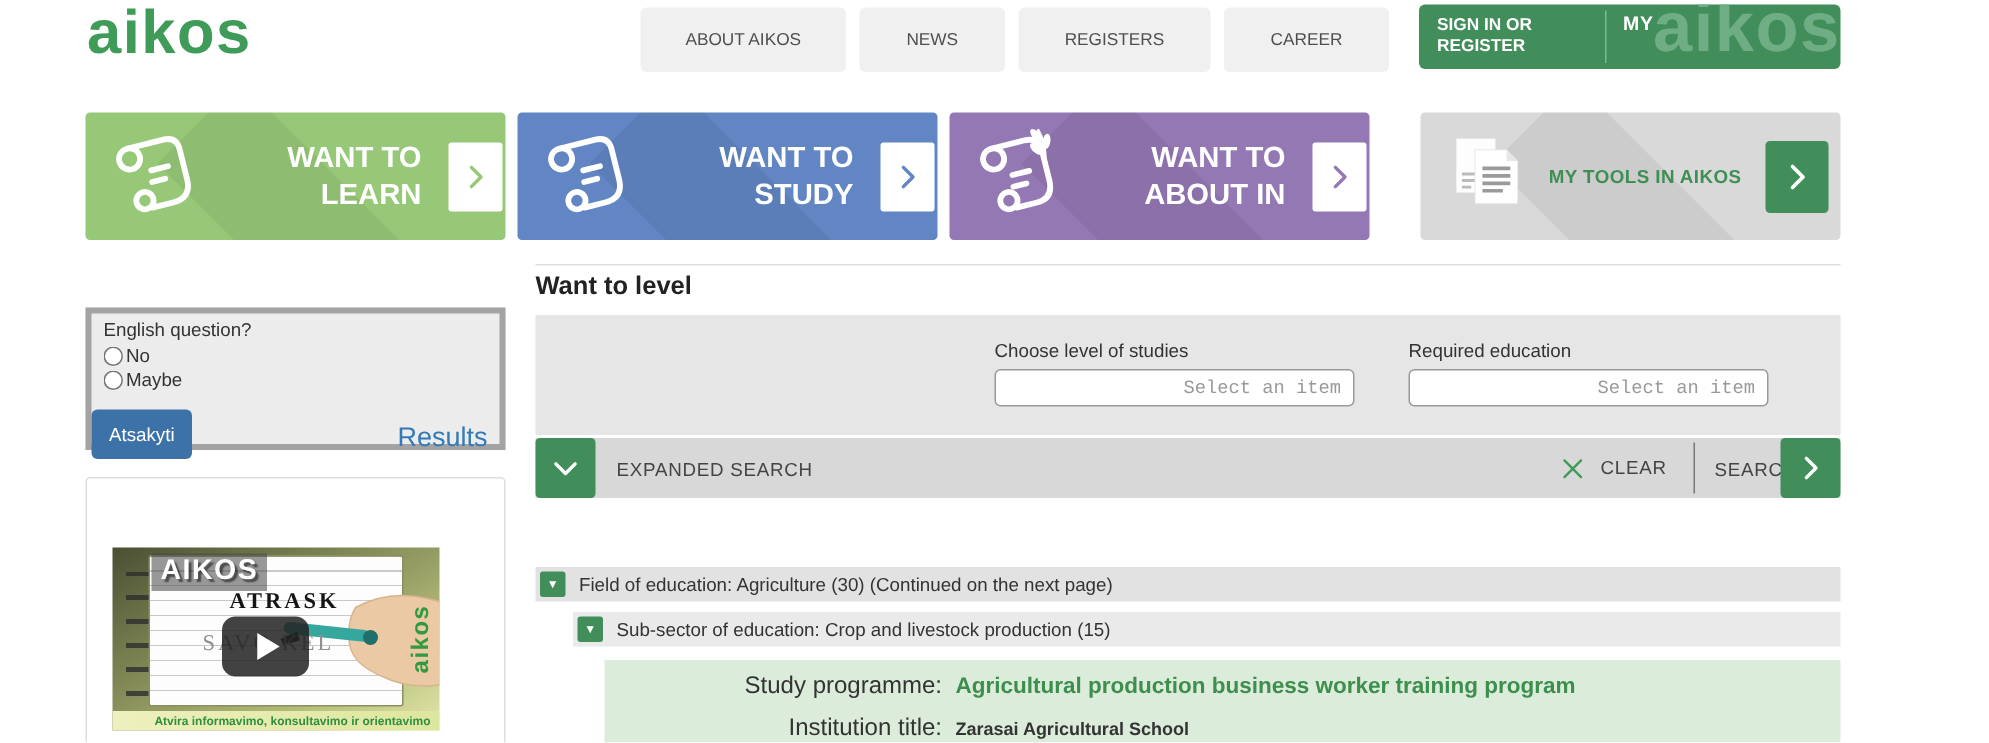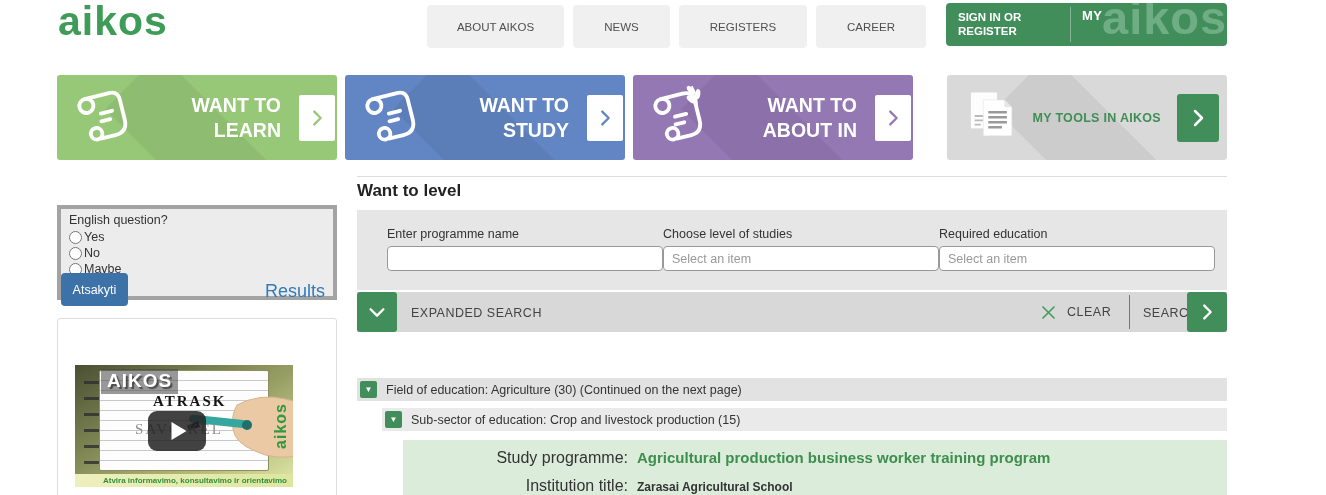--- a/index.html
+++ b/index.html
@@ -60,21 +60,21 @@
   .thumb-caption { position:absolute; left:0; right:0; bottom:0; height:13px; line-height:13px;
                    background:linear-gradient(90deg,#eef0bd,#dde69e); color:#2f8f3f; font-size:8px; font-weight:bold; text-align:right; padding-right:6px; }
 
   
   .main-topline { position:absolute; left:357px; top:176px; width:870px; height:1px; background:#ddd; }
   .main-title { position:absolute; left:357px; top:181px; font-size:17px; font-weight:bold; color:#222; }
   .search-panel { position:absolute; left:357px; top:210px; width:870px; height:80px; background:#e6e6e6; }
   .fgroup { position:absolute; top:17px; }
   .f1 { left:30px; } .f2 { left:306px; } .f3 { left:582px; }
   .fgroup label { display:block; font-size:12.5px; color:#333; margin-bottom:5px; }
-  .fgroup input { width:276px; height:25px; border:1px solid #999; border-radius:4px; background:#fff; font-size:12.5px; color:#555; padding:0 8px; font-family:Liberation Sans, sans-serif; }
+  .fgroup input { width:240px; height:25px; border:1px solid #999; border-radius:4px; background:#fff; font-size:12.5px; color:#555; padding:0 8px; font-family:Liberation Mono, monospace;text-align:right; }
   .fgroup input::placeholder { color:#999; }
 
   .expanded-bar { position:absolute; left:357px; top:292px; width:870px; height:40px; background:#d8d8d8; }
   .expand-btn { position:absolute; left:0; top:0; width:40px; height:40px; background:#418e5b; border:none; border-radius:3px; color:#fff; cursor:pointer; display:flex; align-items:center; justify-content:center; }
   .expanded-label { position:absolute; left:54px; top:14px; font-size:12.5px; color:#444; letter-spacing:0.5px; }
   .clear-btn { position:absolute; left:682px; top:0; height:40px; display:flex; align-items:center; gap:9px; color:#444; font-size:12.5px; cursor:pointer; letter-spacing:0.5px; }
   .bar-divider { position:absolute; left:772px; top:3px; bottom:3px; width:1px; background:#777; }
   .search-label { position:absolute; left:786px; top:14px; font-size:12.5px; color:#444; letter-spacing:0.5px; cursor:pointer; }
   .go-btn { position:absolute; right:0; top:0; width:40px; height:40px; background:#418e5b; border:none; border-radius:3px; color:#fff; cursor:pointer; display:flex; align-items:center; justify-content:center; }
 
@@ -213,24 +213,20 @@
     <span class="tools-text">MY TOOLS IN AIKOS</span>
     <span class="tools-arrow">
       <svg viewBox="0 0 24 24" width="24" height="24">
           <path d="M9 5 l7 7 -7 7" fill="none" stroke="currentColor" stroke-width="2.5" stroke-linecap="round" stroke-linejoin="round"></path>
         </svg>
     </span>
   </a>
 
   <aside class="poll">
     <div class="poll-q">English question?</div>
-    <label class="poll-opt">
-      <input type="radio" name="poll" style="">
-      <span>Yes</span>
-    </label>
     <label class="poll-opt">
       <input type="radio" name="poll" style="">
       <span>No</span>
     </label>
     <label class="poll-opt">
       <input type="radio" name="poll" style="">
       <span>Maybe</span>
     </label>
     <button class="poll-submit">Atsakyti</button>
     <a class="poll-results">Results</a>
@@ -252,24 +248,20 @@
       <div class="play-btn"></div>
       <span class="thumb-brand">aikos</span>
       <div class="thumb-caption">Atvira informavimo, konsultavimo ir orientavimo sistema</div>
     </div>
   </div>
 
   <div class="main-topline"></div>
   <h1 class="main-title">Want to level</h1>
 
   <div class="search-panel">
-    <div class="fgroup f1">
-      <label>Enter programme name</label>
-      <input type="text" style="">
-    </div>
     <div class="fgroup f2">
       <label>Choose level of studies</label>
       <input type="text" placeholder="Select an item" style="">
     </div>
     <div class="fgroup f3">
       <label>Required education</label>
       <input type="text" placeholder="Select an item" style="">
     </div>
   </div>
 

